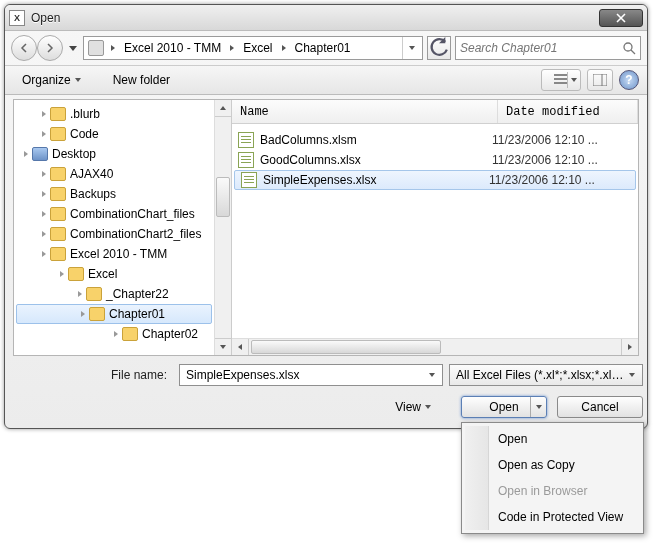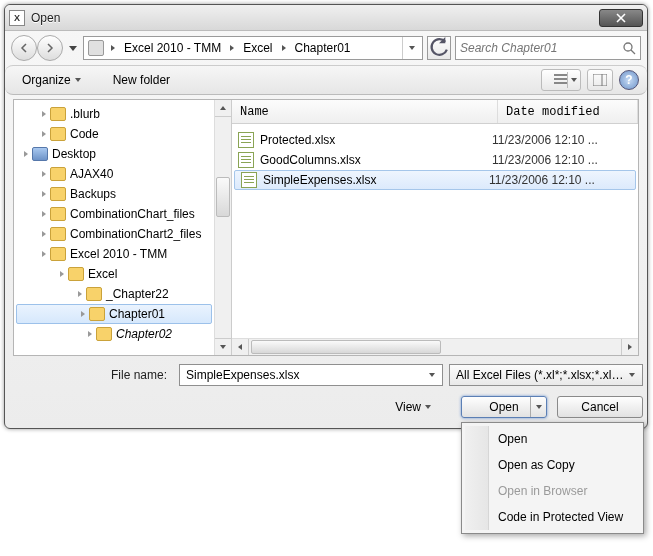--- a/index.html
+++ b/index.html
@@ -33,21 +33,21 @@
 .addr-drop { width:18px; height:22px; border-left:1px solid #ccc; display:flex; align-items:center; justify-content:center; cursor:pointer;}
 .refresh { width:24px; height:24px; border:1px solid #9a9a9a; background:linear-gradient(#fff,#e8e8e8);
   display:flex; align-items:center; justify-content:center; cursor:pointer;}
 .searchbox { width:186px; height:24px; border:1px solid #9a9a9a; background:#fff; display:flex; align-items:center;
   padding:0 4px;}
 .searchbox input { flex:1; border:none; outline:none; font-style:italic; color:#777; background:transparent;}
 .searchbox .mag { width:14px; height:14px; }
 
 
 .toolbar { height:30px; background:linear-gradient(#f6f6f6,#e6e6e6); border-top:1px solid #ccc;
-  border-bottom:1px solid #bbb; display:flex; align-items:center; padding:0 8px; gap:14px;border-radius:8px;}
+  border-bottom:1px solid #bbb; display:flex; align-items:center; padding:0 8px; gap:14px;}
 .tbtn { height:22px; padding:0 8px; display:flex; align-items:center; gap:4px; border:1px solid transparent;
   border-radius:3px; cursor:pointer;}
 .tool-right { margin-left:auto; display:flex; align-items:center; gap:6px;}
 .icon-btn { width:26px; height:22px; border:1px solid #bbb; border-radius:3px; background:linear-gradient(#fff,#e8e8e8);
   display:flex; align-items:center; justify-content:center; cursor:pointer;}
 .icon-btn.split { width:40px; position:relative;}
 .icon-btn.split::after{ content:""; position:absolute; right:12px; top:2px; bottom:2px; width:1px; background:#bbb;}
 .help-btn { width:20px; height:20px; border-radius:50%; background:radial-gradient(#c7dbf5,#6d93c8);
   border:1px solid #557; color:#fff; font-weight:bold; display:flex; align-items:center; justify-content:center; cursor:pointer;}
 
@@ -287,21 +287,21 @@
             <span class="tico"></span>
             <span>_Chapter22</span>
           </div>
           <div class="tnode sel" style="padding-left: 60px;">
             <span class="expander">
               <span class="tri-right" style="border-left-color:#999;border-top-width:3px;border-bottom-width:3px;border-left-width:4px;"></span>
             </span>
             <span class="tico"></span>
             <span>Chapter01</span>
           </div>
-          <div class="tnode" style="padding-left: 70px; font-style: italic;">
+          <div class="tnode" style="padding-left: 96px;">
             <span class="expander">
               <span class="tri-right" style="border-left-color:#999;border-top-width:3px;border-bottom-width:3px;border-left-width:4px;"></span>
             </span>
             <span class="tico"></span>
             <span>Chapter02</span>
           </div>
         </div>
       <div class="tree-vr">
         <div class="vt">
             <span class="tri-up-s"></span>
@@ -316,21 +316,21 @@
     </div>
 
     <div class="list">
       <div class="list-hdr">
         <div class="col col-name">Name</div>
         <div class="col col-date">Date modified</div>
       </div>
       <div class="list-body" id="list-body">
           <div class="lrow">
             <span class="fico"></span>
-            <span class="lname">Protected.xlsx</span>
+            <span class="lname">BadColumns.xlsm</span>
             <span class="ldate">11/23/2006 12:10 ...</span>
           </div>
           <div class="lrow">
             <span class="fico"></span>
             <span class="lname">GoodColumns.xlsx</span>
             <span class="ldate">11/23/2006 12:10 ...</span>
           </div>
           <div class="lrow sel">
             <span class="fico"></span>
             <span class="lname">SimpleExpenses.xlsx</span>

